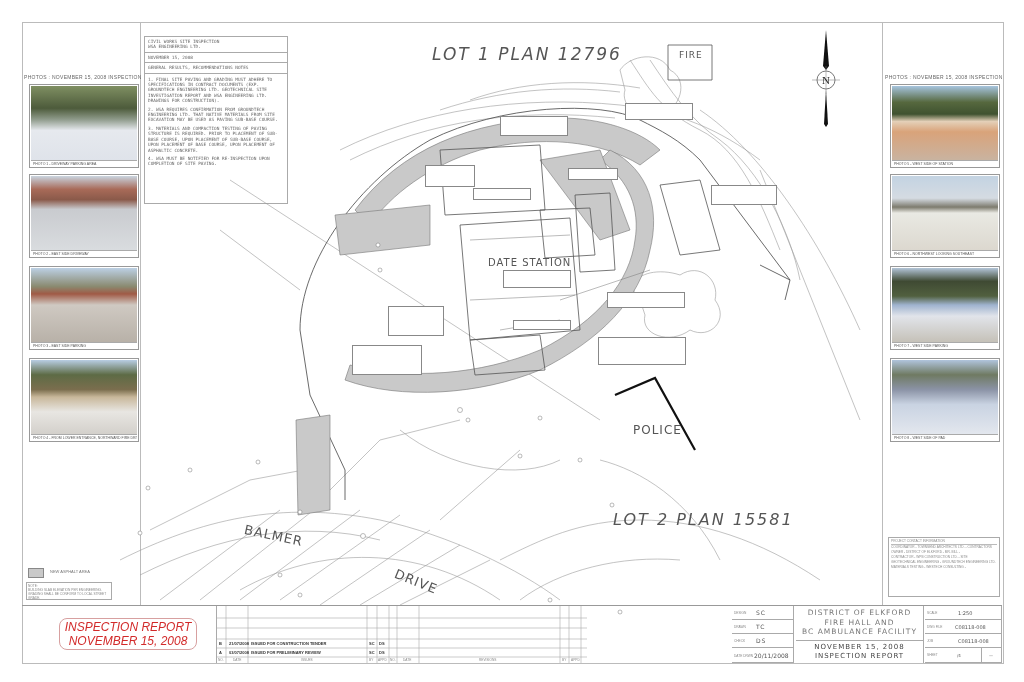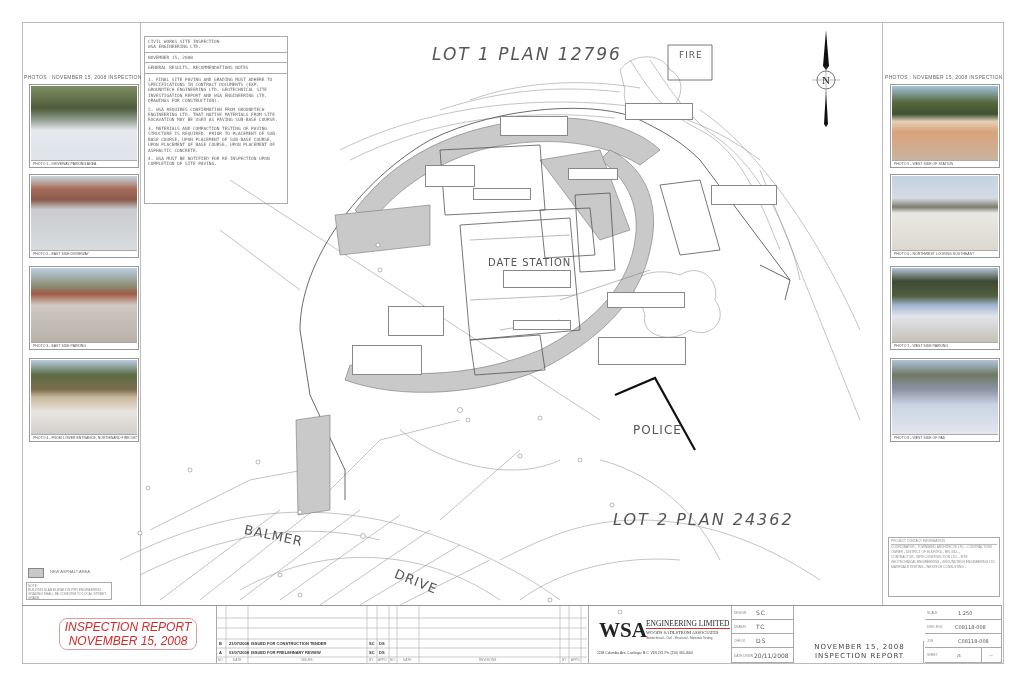--- a/index.html
+++ b/index.html
@@ -195,21 +195,21 @@
 <div class="callout" style="left:568px;top:168px;width:44px;height:8px;"></div>
 <div class="callout" style="left:711px;top:185px;width:60px;height:16px;"></div>
 <div class="callout" style="left:503px;top:270px;width:62px;height:14px;"></div>
 <div class="callout" style="left:607px;top:292px;width:72px;height:12px;"></div>
 <div class="callout" style="left:598px;top:337px;width:82px;height:24px;"></div>
 <div class="callout" style="left:388px;top:306px;width:50px;height:26px;"></div>
 <div class="callout" style="left:352px;top:345px;width:64px;height:26px;"></div>
 <div class="callout" style="left:513px;top:320px;width:52px;height:6px;"></div>
 
 <div class="abs cad" style="left:432px;top:44px;font-size:17px;font-style:italic;letter-spacing:2px;">LOT 1 PLAN 12796</div>
-<div class="abs cad" style="left:613px;top:510px;font-size:16px;font-style:italic;letter-spacing:2px;">LOT 2 PLAN 24362</div>
+<div class="abs cad" style="left:613px;top:510px;font-size:16px;font-style:italic;letter-spacing:2px;">LOT 2 PLAN 15581</div>
 <div class="abs cad" style="left:488px;top:257px;font-size:10px;">DATE STATION</div>
 <div class="abs cad" style="left:679px;top:50px;font-size:9px;">FIRE</div>
 <div class="abs cad" style="left:633px;top:423px;font-size:12px;">POLICE</div>
 <div class="abs cad" style="left:246px;top:522px;font-size:13px;transform:rotate(12deg);transform-origin:left top;">BALMER</div>
 <div class="abs cad" style="left:398px;top:566px;font-size:13px;transform:rotate(22deg);transform-origin:left top;">DRIVE</div>
 
 <svg class="abs" style="left:808px;top:28px;" width="36" height="100">
   <path d="M18 2 L21 38 L18 42 L15 38 Z" fill="#111"></path>
   <path d="M18 62 L20 96 L18 99 L16 96 Z" fill="#111"></path>
   <circle cx="18" cy="52" r="9" fill="none" stroke="#555" stroke-width="0.8"></circle>
@@ -263,47 +263,45 @@
     <div class="tiny abs" style="top:52px;left:84px;">ISSUES</div>
     <div class="tiny abs" style="top:52px;left:152px;">BY</div>
     <div class="tiny abs" style="top:52px;left:161px;">APPD</div>
     <div class="tiny abs" style="top:52px;left:173px;">NO.</div>
     <div class="tiny abs" style="top:52px;left:186px;">DATE</div>
     <div class="tiny abs" style="top:52px;left:262px;">REVISIONS</div>
     <div class="tiny abs" style="top:52px;left:345px;">BY</div>
     <div class="tiny abs" style="top:52px;left:354px;">APPD</div>
   </div>
 
-  <div class="abs" style="left:566px;top:0;width:142px;height:57px;border-left:1px solid #aaa;border-right:1px solid #aaa;">
-    <div class="abs" style="left:10px;top:12px;font-family:'Liberation Serif',serif;font-weight:bold;font-size:21px;color:#222;">WSA</div>
-    <div class="abs" style="left:57px;top:13px;font-family:'Liberation Serif',serif;font-size:7.5px;color:#222;white-space:nowrap;border-bottom:1px solid #c33;">ENGINEERING LIMITED</div>
-    <div class="abs" style="left:57px;top:24px;font-family:'Liberation Serif',serif;font-size:4.5px;color:#333;white-space:nowrap;">WOODS SADLSTROM ASSOCIATES</div>
-    <div class="abs" style="left:57px;top:30px;font-size:3px;color:#555;white-space:nowrap;">Geotechnical - Civil - Structural - Materials Testing</div>
-    <div class="abs" style="left:8px;top:45px;font-size:3.3px;color:#444;white-space:nowrap;">2248 Columbia Ave. Castlegar, B.C. V1N 2X1   Ph: (250) 365-3000</div>
-  </div>
 
   <div class="abs" style="left:710px;top:0;width:62px;height:57px;">
     <div class="cell" style="left:0;top:0;width:62px;height:14px;">
         <span class="tiny abs" style="left:2px;top:5px;">DESIGN</span>
         <span class="abs cad" style="left:24px;top:3px;font-size:6px;">SC</span>
       </div>
     <div class="cell" style="left:0;top:14px;width:62px;height:14px;">
         <span class="tiny abs" style="left:2px;top:5px;">DRAWN</span>
         <span class="abs cad" style="left:24px;top:3px;font-size:6px;">TC</span>
       </div>
     <div class="cell" style="left:0;top:28px;width:62px;height:14px;">
         <span class="tiny abs" style="left:2px;top:5px;">CHECK</span>
         <span class="abs cad" style="left:24px;top:3px;font-size:6px;">DS</span>
       </div>
     <div class="cell" style="left:0;top:42px;width:62px;height:15px;">
         <span class="tiny abs" style="left:2px;top:6px;">DATE DRWN</span>
         <span class="abs cad" style="left:22px;top:4px;font-size:6px;letter-spacing:0;">20/11/2008</span>
       </div>
   </div>
 
+  <div class="abs cad" style="left:774px;top:0;width:128px;height:35px;border-bottom:1px solid #aaa;border-right:1px solid #aaa;text-align:center;font-size:7.5px;line-height:9.5px;padding-top:2px;box-sizing:border-box;color:#777;">
+    <div>DISTRICT OF ELKFORD</div>
+    <div>FIRE HALL AND</div>
+    <div>BC AMBULANCE FACILITY</div>
+  </div>
   <div class="abs cad" style="left:774px;top:35px;width:128px;height:22px;border-right:1px solid #aaa;text-align:center;font-size:7px;line-height:9px;padding-top:2px;box-sizing:border-box;color:#444;">
     <div>NOVEMBER 15, 2008</div>
     <div>INSPECTION REPORT</div>
   </div>
 
   <div class="abs" style="left:903px;top:0;width:77px;height:57px;">
     <div class="cell" style="left:0;top:0;width:77px;height:14px;">
         <span class="tiny abs" style="left:2px;top:5px;">SCALE</span>
         <span class="abs cad" style="left:33px;top:4px;font-size:5px;letter-spacing:0;">1:250</span>
       </div>

